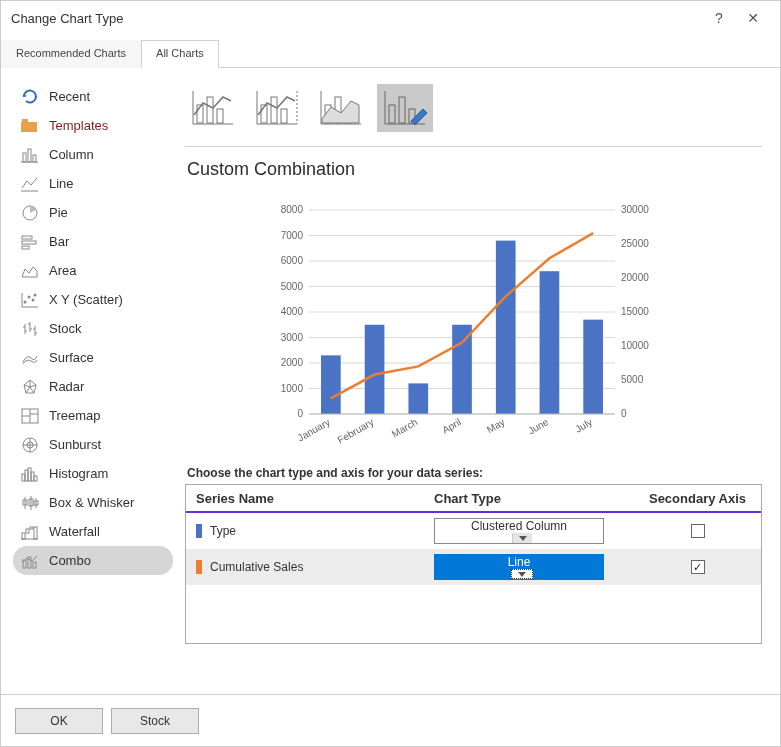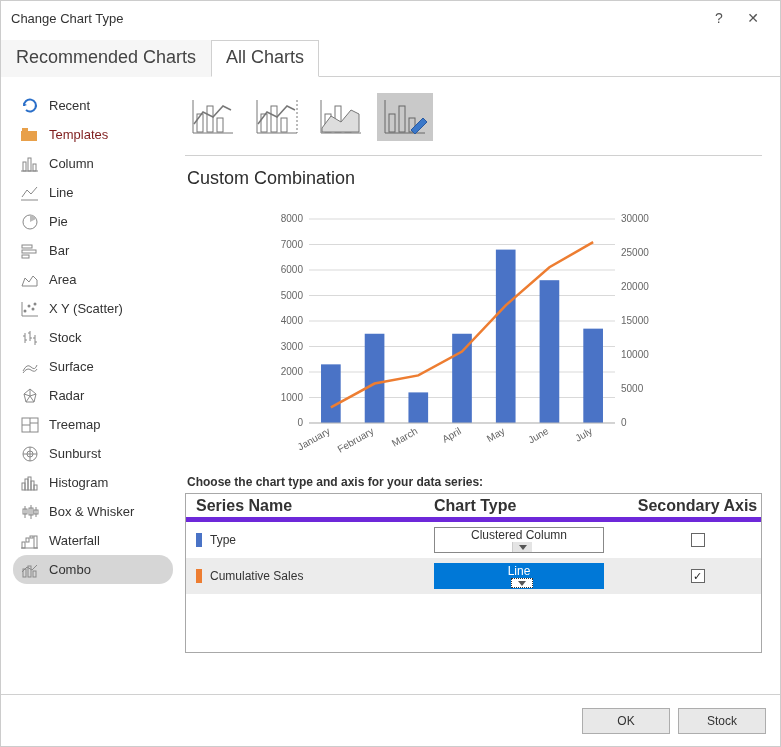--- a/index.html
+++ b/index.html
@@ -29,21 +29,21 @@
   }
   .close { font-size: 16px; }
   .tabs {
     display:flex;
     border-bottom: 1px solid #d0d0d0;
     padding: 0;
     margin-top: 4px;
   }
   .tab {
     padding: 6px 14px 8px 14px;
-    font-size: 18px;
+    font-size: 11px;
     color: #444;
     position: relative;
     top: 1px;
     cursor: default;
   }
   .tab.active {
     background: #fff;
     border: 1px solid #d0d0d0;
     border-bottom: 1px solid #fff;
   }
@@ -117,22 +117,22 @@
     display:flex; flex-direction:column;
     height: 160px;
   }
   .series-header, .series-row {
     display:flex;
     align-items:center;
   }
   .series-header {
     background: #fff;
     font-weight: bold;
-    font-size:16px;
-    border-bottom: 5px solid #6d28d9;
+    font-size:13px;
+    border-bottom: 2px solid #6d28d9;
     height: 28px;
   }
   .series-row { height: 36px; }
   .series-row.alt { background: #ececec; }
   .col-name { flex: 0 0 248px; padding-left:10px; display:flex; align-items:center; gap:8px; }
   .col-type { flex: 0 0 200px; }
   .col-axis { flex: 1; display:flex; justify-content:center; }
   .legend-swatch { width:6px; height:14px; }
   .dropdown {
     display:flex; align-items:center;
@@ -158,21 +158,21 @@
     width:22px; height:22px;
   }
   .chk {
     width:14px; height:14px; border:1px solid #666; display:flex; align-items:center; justify-content:center;
     font-size:11px; background:#fff; color:#222;
   }
   .footer {
     height: 52px;
     border-top: 1px solid #d0d0d0;
     display:flex;
-    justify-content:flex-end;
+    justify-content:flex-start;
     align-items:center;
     gap:8px;
     padding: 0 14px;
   }
   .btn {
     width: 88px; height: 26px;
     border:1px solid #adadad;
     background:#e8e8e8;
     font-size:12px;
     display:flex; align-items:center; justify-content:center;

